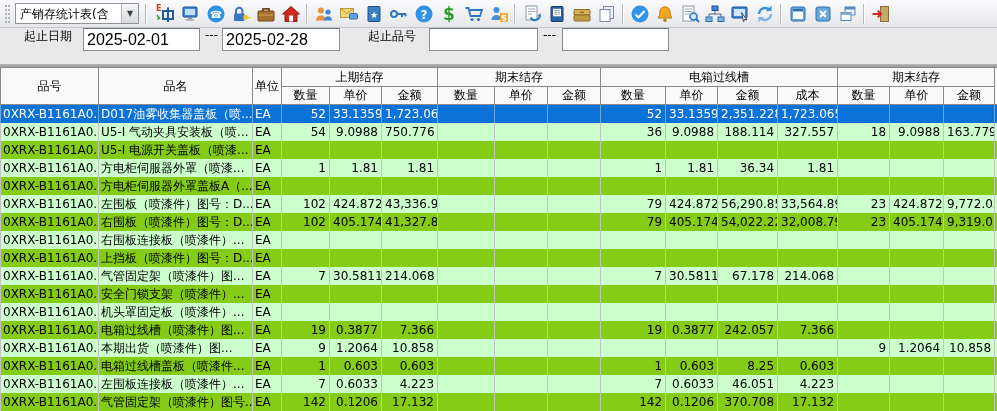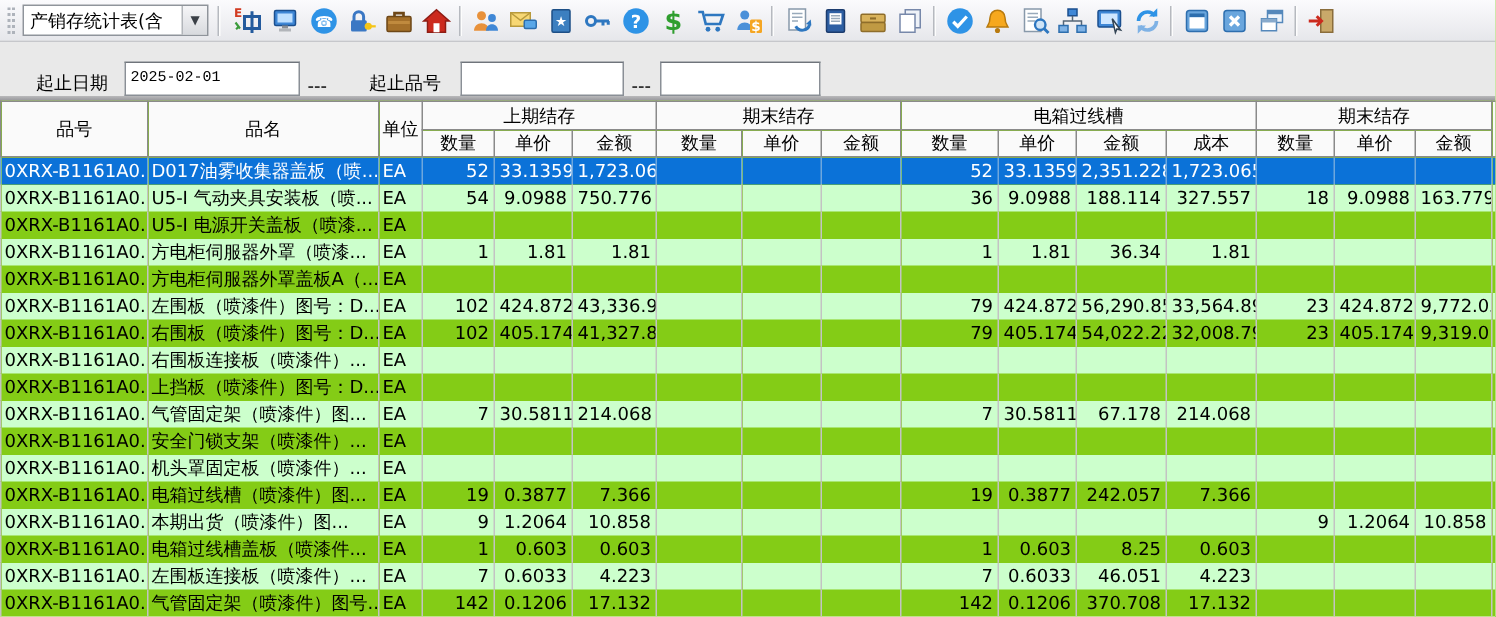--- a/index.html
+++ b/index.html
@@ -18,25 +18,25 @@
          border:1px solid #8f949b;flex:0 0 auto}
   .combo-txt{flex:1;padding:2px 0 0 4px;white-space:nowrap;overflow:hidden;font-size:12px}
   .combo-btn{width:17px;background:linear-gradient(#f6f6f8,#d8dade);border-left:1px solid #b2b5ba;
              display:flex;align-items:center;justify-content:center;font-size:8px;color:#3a3f46}
   .ticons{display:flex;align-items:center;height:28px}
   .tbtn{width:25px;height:25px;display:flex;align-items:center;justify-content:center;border-radius:2px}
   .tbtn svg{width:20px;height:20px}
   .tsep{width:2px;height:20px;margin:0 3px;border-left:1px solid #b6b9bf;border-right:1px solid #fdfdfd}
 
   
-  .filterbar{height:36px;background:#e9e9e9;display:flex;align-items:flex-end}
+  .filterbar{height:36px;background:#e9e9e9;display:flex;align-items:flex-start}
   .flabel{white-space:nowrap;margin-left:24px}
   .flabel2{margin-left:28px}
   .finput{height:23px;border:1px solid #8a8f96;border-top-color:#6f747b;background:#fff;
-          font-family:Liberation Mono, monospace;font-size:10px;padding:0 3px;outline:none}
+          font-family:Liberation Sans, sans-serif;font-size:16px;padding:0 3px;outline:none}
   .w1{width:117px;margin-left:11px}
   .w2{width:118px;margin-left:4px}
   .w3{width:109px;margin-left:13px}
   .w4{width:107px;margin-left:6px}
   .fdash{margin:0 0 0 5px;padding-right:0;letter-spacing:0}
 
   .band{height:3px;background:linear-gradient(#b9b9bb,#98989c)}
 
   
   .grid{border-collapse:collapse;table-layout:fixed;width:997px;background:#84cc16}
@@ -263,20 +263,21 @@
             <path d="M1.5 10h8M6.8 6.8L10 10l-3.2 3.2" fill="none" stroke="#cc2a1e" stroke-width="2"></path>
           </svg>
         </span>
       </div>
   </div>
 
   <div class="filterbar">
     <span class="flabel">起止日期</span>
     <input class="finput w1" value="2025-02-01" style="">
     <span class="fdash">---</span>
+    <input class="finput w2" value="2025-02-28" style="">
     <span class="flabel flabel2">起止品号</span>
     <input class="finput w3" value="" style="">
     <span class="fdash">---</span>
     <input class="finput w4" value="" style="">
   </div>
 
   <div class="band"></div>
 
   <table class="grid">
       <colgroup>

